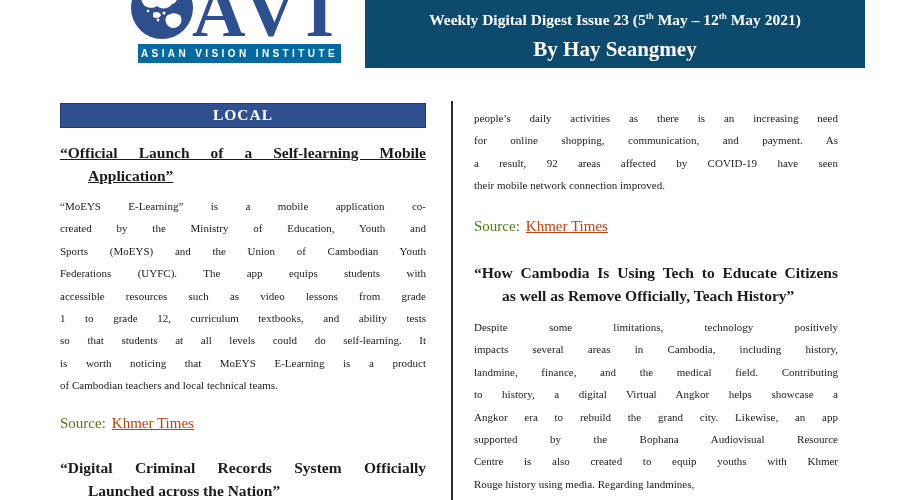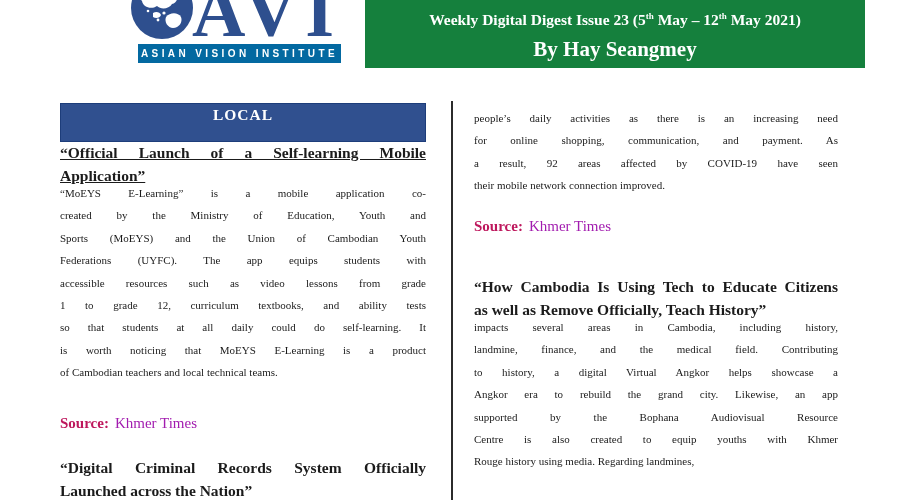--- a/index.html
+++ b/index.html
@@ -16,51 +16,51 @@
     font-size:74px;line-height:1;letter-spacing:8px;color:#2e4f8e;
   }
   .avi-bar{
     position:absolute;left:138px;top:44px;width:203px;height:19px;
     background:#0369a1;color:#ffffff;text-align:center;line-height:19px;
     font-family:"Liberation Sans","DejaVu Sans",sans-serif;
     font-weight:700;font-size:10px;letter-spacing:3.4px;white-space:nowrap;overflow:hidden;
   }
   .banner{
     position:absolute;left:365px;top:0;width:500px;height:68px;
-    background:#15803d;color:#ffffff;text-align:center;font-weight:700;
+    background:#0c4a6e;color:#ffffff;text-align:center;font-weight:700;
   }
   .banner-line1{margin-top:7px;font-size:15.5px;line-height:19px;white-space:nowrap;}
   .banner sup{font-size:9px;}
   .banner-line2{margin-top:11px;font-size:21px;line-height:19px;}
   
   .divider{position:absolute;left:451px;top:101px;width:2px;height:399px;background:#2b2b2b;}
   .col{position:absolute;}
   .col-left{left:60px;top:103px;width:366px;height:397px;}
   .col-right{left:474px;top:107px;width:364px;height:393px;}
   .local-bar{
-    position:absolute;top:0;left:0;width:100%;height:39px;box-sizing:border-box;
+    position:absolute;top:0;left:0;width:100%;height:25px;box-sizing:border-box;
     background:#30508f;border:1px solid #1d3d7a;color:#ffffff;text-align:center;
     font-weight:700;font-size:15.5px;line-height:22px;letter-spacing:1px;
   }
   .title,.para,.source{position:absolute;left:0;width:100%;}
   .title .tline{
     height:23px;line-height:23px;font-weight:700;font-size:15.5px;
     text-align:justify;text-align-last:justify;overflow:hidden;white-space:nowrap;
   }
-  .title .tline:last-child{text-align-last:left;}
+  .title .tline:last-child{text-align-last:left;margin-left:28px;}
   .para .tline{
     height:22.4px;line-height:22.4px;font-size:11px;
     text-align:justify;text-align-last:justify;overflow:hidden;white-space:nowrap;
   }
   .para .tline:last-child{text-align-last:left;}
-  .title1{top:38px;text-decoration:underline;}  .para1{top:79px;}  .source1{top:311px;} .title2{top:353px;}
-  .para0{top:0;}      .source2{top:110px;} .title3{top:168px;} .para3{top:209px;}
+  .title1{top:38px;text-decoration:underline;}  .para1{top:92px;}  .source1{top:311px;} .title2{top:353px;}
+  .para0{top:0;}      .source2{top:110px;} .title3{top:154px;} .para3{top:209px;}
   .source{font-size:15px;line-height:18px;}
-  .src-label{font-weight:700;color:#be185d;text-align:center;}
-  .src-link{color:#a21caf;margin-left:6px;cursor:pointer;}
+  .src-label{font-weight:400;color:#4d7c0f;text-align:center;}
+  .src-link{color:#c2410c;text-decoration:underline;margin-left:6px;cursor:pointer;}
 </style>
 </head>
 <body>
 
 <header>
   <div class="globe">
     <svg viewBox="0 0 62 62" width="62" height="62" aria-hidden="true">
       <circle cx="31" cy="31" r="31" fill="#2e4f8e"></circle>
       <path fill="#ffffff" d="M12 10 C18 3 30 2 36 8 C43 6 48 12 44 18 C48 20 46 26 41 27 C38 32 30 33 26 29 C20 33 12 30 11 24 C7 20 8 14 12 10 Z"></path>
       <path fill="#ffffff" d="M35 40 C39 35 47 35 50 40 C52 45 48 51 42 51 C37 51 33 45 35 40 Z"></path>
@@ -94,21 +94,21 @@
         <div class="tline">“Official Launch of a Self-learning Mobile</div>
         <div class="tline">Application”</div>
       </div>
     <div class="para para1">
         <div class="tline">“MoEYS E-Learning” is a mobile application co-</div>
         <div class="tline">created by the Ministry of Education, Youth and</div>
         <div class="tline">Sports (MoEYS) and the Union of Cambodian Youth</div>
         <div class="tline">Federations (UYFC). The app equips students with</div>
         <div class="tline">accessible resources such as video lessons from grade</div>
         <div class="tline">1 to grade 12, curriculum textbooks, and ability tests</div>
-        <div class="tline">so that students at all daily could do self-learning. It</div>
+        <div class="tline">so that students at all levels could do self-learning. It</div>
         <div class="tline">is worth noticing that MoEYS E-Learning is a product</div>
         <div class="tline">of Cambodian teachers and local technical teams.</div>
       </div>
     <div class="source source1">
       <span class="src-label">Source:</span><a class="src-link">Khmer Times</a>
     </div>
     <div class="title title2">
         <div class="tline">“Digital Criminal Records System Officially</div>
         <div class="tline">Launched across the Nation”</div>
       </div>
@@ -122,20 +122,21 @@
         <div class="tline">their mobile network connection improved.</div>
       </div>
     <div class="source source2">
       <span class="src-label">Source:</span><a class="src-link">Khmer Times</a>
     </div>
     <div class="title title3">
         <div class="tline">“How Cambodia Is Using Tech to Educate Citizens</div>
         <div class="tline">as well as Remove Officially, Teach History”</div>
       </div>
     <div class="para para3">
+        <div class="tline">Despite some limitations, technology positively</div>
         <div class="tline">impacts several areas in Cambodia, including history,</div>
         <div class="tline">landmine, finance, and the medical field. Contributing</div>
         <div class="tline">to history, a digital Virtual Angkor helps showcase a</div>
         <div class="tline">Angkor era to rebuild the grand city. Likewise, an app</div>
         <div class="tline">supported by the Bophana Audiovisual Resource</div>
         <div class="tline">Centre is also created to equip youths with Khmer</div>
         <div class="tline">Rouge history using media. Regarding landmines,</div>
       </div>
   </section>
 </main>

